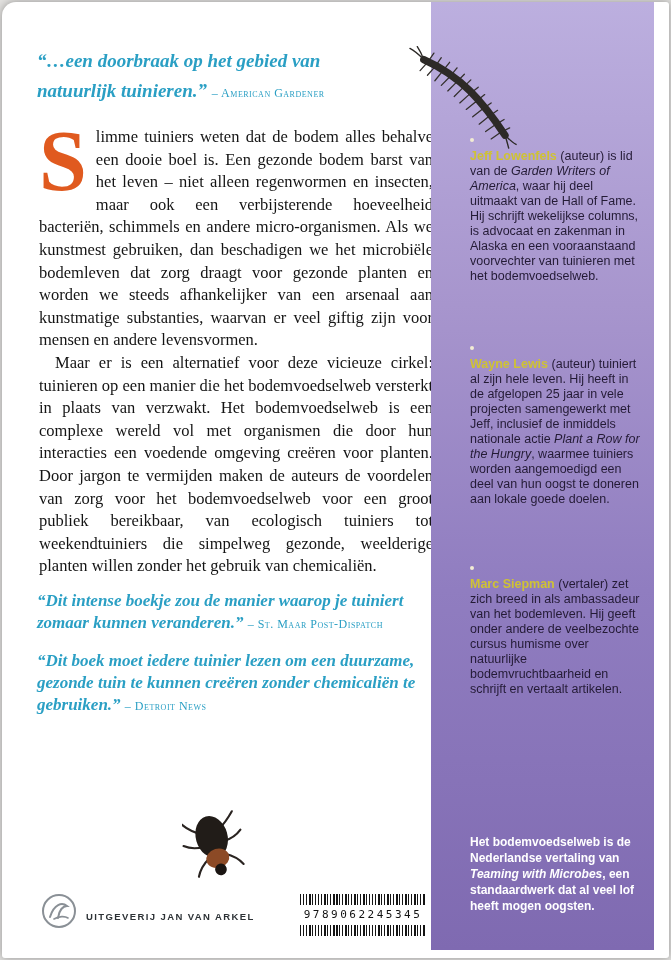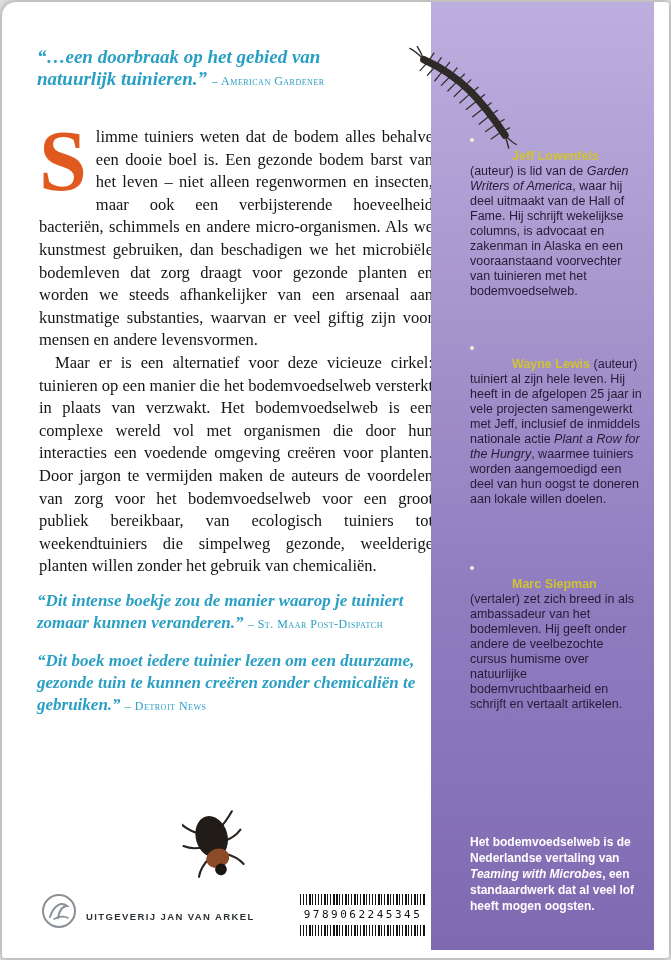--- a/index.html
+++ b/index.html
@@ -9,21 +9,21 @@
   .book {
     position:absolute; left:2px; top:2px; width:667px; height:956px;
     background:#ffffff; border-radius:14px 3px 3px 3px;
     box-shadow:0 0 8px rgba(0,0,0,.35);
     overflow:hidden;
   }
 
   
   .top-quote {
     position:absolute; left:35px; top:44px; width:360px;
-    font-style:italic; font-weight:bold; font-size:19px; line-height:22px;
+    font-style:italic; font-weight:bold; font-size:19px; line-height:30px;
     color:#2a9fc4;
   }
   .attr {
     font-style:normal; font-weight:normal; font-variant:small-caps;
     font-size:12px; letter-spacing:.5px; color:#2a9fc4; white-space:nowrap;
   }
 
   .body-copy {
     position:absolute; left:37px; top:124px; width:394px;
     font-size:16.5px; line-height:22.6px; color:#141414;
@@ -75,21 +75,21 @@
   .centipede { position:absolute; left:-22px; top:44px; }
 
   .panel-section { position:absolute; left:39px; width:172px; color:#241b36; font-size:12.5px; line-height:15px; }
   .sec-1 { top:136px; }
   .sec-2 { top:344px; }
   .sec-3 { top:564px; }
   .bullet {
     width:4px; height:4px; border-radius:50%;
     background:#f3ecd4; margin-bottom:7px;
   }
-  .author-name { font-weight:bold; color:#cfc234;margin-left:42px; }
+  .author-name { font-weight:bold; color:#cfc234; }
   .author-role { color:#241b36; }
   .it { font-style:italic; }
 
   .panel-footer {
     position:absolute; left:39px; top:832px; width:172px;
     color:#ffffff; font-weight:bold; font-size:12px; line-height:16px;
   }
 </style>
 </head>
 <body>
@@ -197,21 +197,21 @@
         <span class="author-role">(auteur)</span>
         <span><span>is lid van de </span><span class="it">Garden Writers of America</span><span>, waar hij deel uitmaakt van de Hall of Fame. Hij schrijft wekelijkse columns, is advocaat en zakenman in Alaska en een vooraanstaand voorvechter van tuinieren met het bodemvoedselweb.</span></span>
       </p>
     </div>
 
     <div class="panel-section sec-2">
       <div class="bullet"></div>
       <p>
         <span class="author-name">Wayne Lewis</span>
         <span class="author-role">(auteur)</span>
-        <span><span>tuiniert al zijn hele leven. Hij heeft in de afgelopen 25 jaar in vele projecten samengewerkt met Jeff, inclusief de inmiddels nationale actie </span><span class="it">Plant a Row for the Hungry</span><span>, waarmee tuiniers worden aangemoedigd een deel van hun oogst te doneren aan lokale willen doelen.</span></span>
+        <span><span>tuiniert al zijn hele leven. Hij heeft in de afgelopen 25 jaar in vele projecten samengewerkt met Jeff, inclusief de inmiddels nationale actie </span><span class="it">Plant a Row for the Hungry</span><span>, waarmee tuiniers worden aangemoedigd een deel van hun oogst te doneren aan lokale goede doelen.</span></span>
       </p>
     </div>
 
     <div class="panel-section sec-3">
       <div class="bullet"></div>
       <p>
         <span class="author-name">Marc Siepman</span>
         <span class="author-role">(vertaler)</span>
         <span><span>zet zich breed in als ambassadeur van het bodemleven. Hij geeft onder andere de veelbezochte cursus humisme over natuurlijke bodemvruchtbaarheid en schrijft en vertaalt artikelen.</span></span>
       </p>

